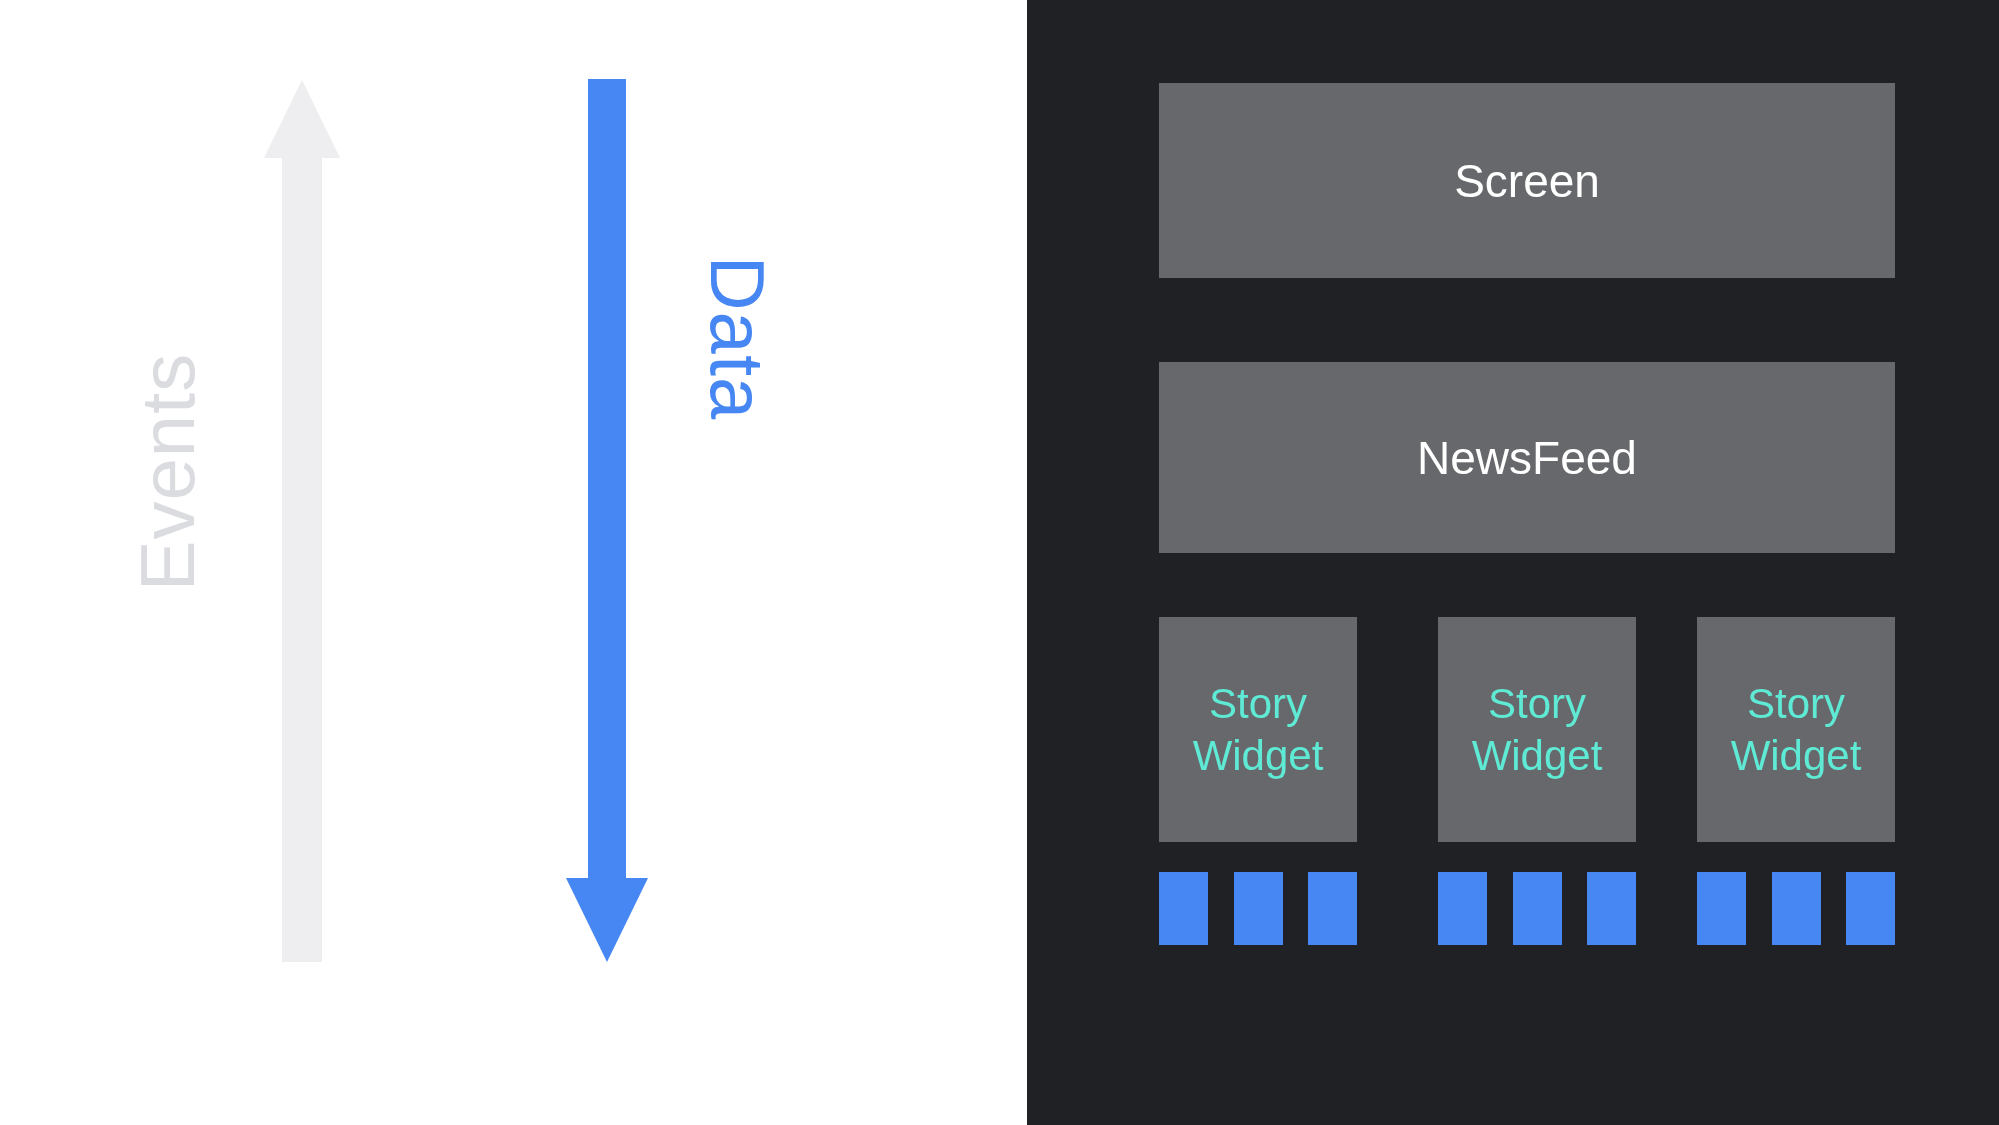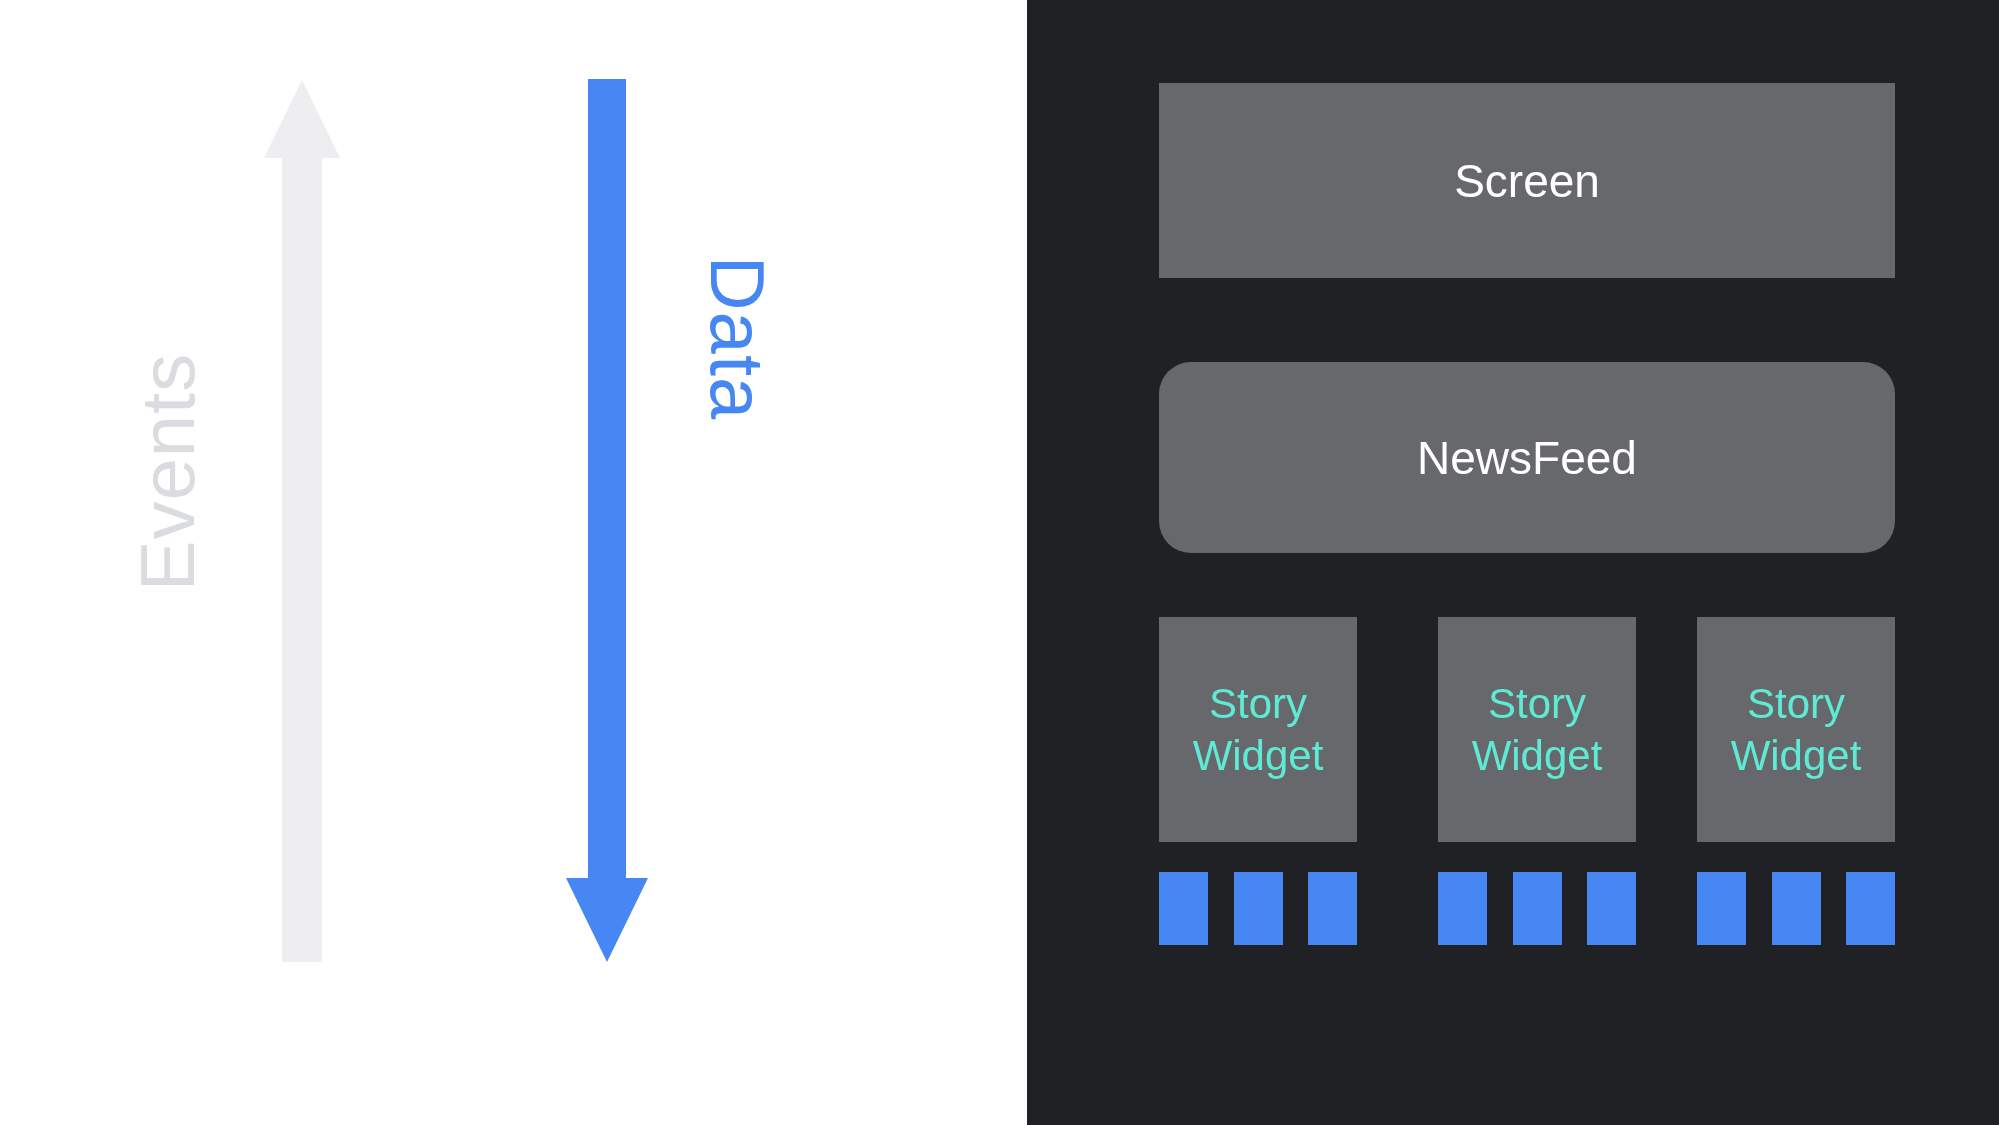--- a/index.html
+++ b/index.html
@@ -91,21 +91,20 @@
   }
   .screen-box {
     left: 132px; top: 83px;
     width: 736px; height: 195px;
     font-size: 46px;
   }
   .newsfeed-box {
     left: 132px; top: 362px;
     width: 736px; height: 191px;
     font-size: 46px;
-    border-radius: 32px;
   }
   .story-box {
     position: absolute;
     top: 0;
     width: 198px; height: 225px;
     background: #67686b;
     color: #5eead4;
     font-size: 42px;
     line-height: 1.22;
     display: flex;

